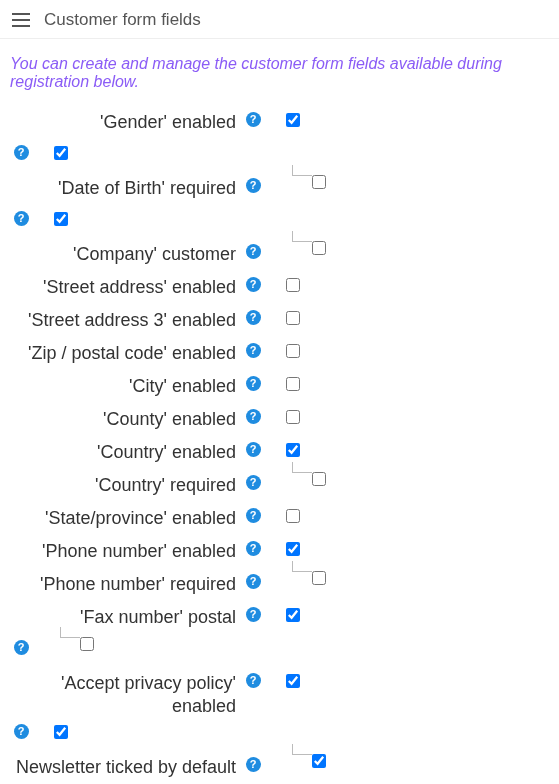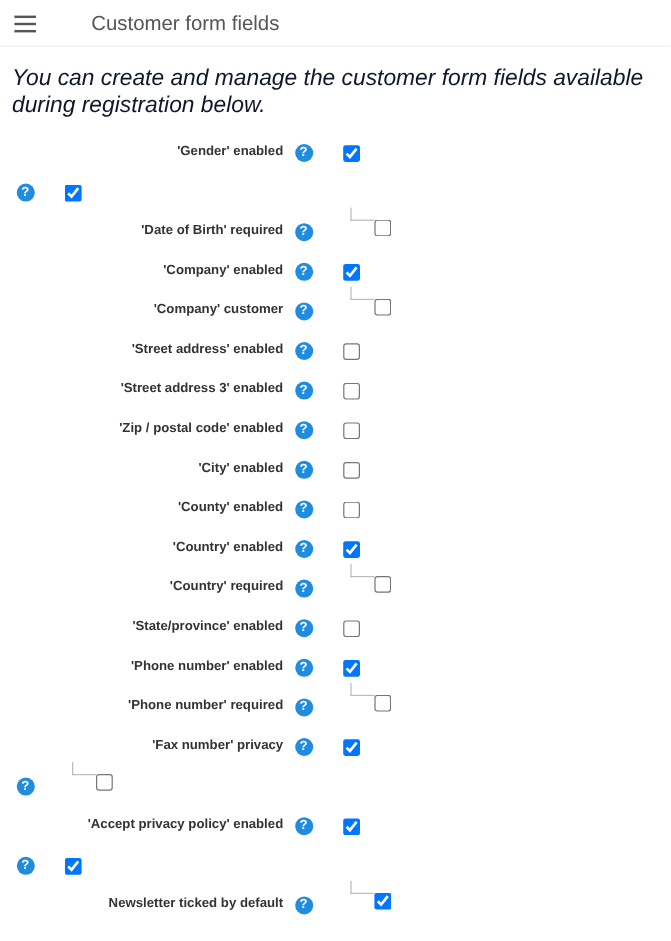--- a/index.html
+++ b/index.html
@@ -29,43 +29,42 @@
   }
   .hamburger span {
     display: block;
     height: 2px;
     background: #555;
   }
   .title {
     font-size: 17px;
     color: #555;
     font-weight: 400;
-    margin-left: 32px;
   }
   .desc {
     font-style: italic;
-    color: #0f172a;
+    color: #8b5cf6;
     padding: 16px 10px 16px 10px;
-    font-size: 19px;
+    font-size: 16px;
   }
   .form-area {
     padding: 0 10px 20px 10px;
   }
   .row {
     display: flex;
     align-items: flex-start;
     min-height: 33px;
     padding-top: 4px;
   }
   .label-col {
     width: 232px;
     text-align: right;
-    font-weight: 700;
+    font-weight: 400;
     color: #333;
-    font-size: 11px;
+    font-size: 18px;
     padding-right: 6px;
     line-height: 1.3;
   }
   .help-col {
     width: 22px;
     display: flex;
     align-items: flex-start;
     justify-content: center;
     padding-top: 1px;
   }
@@ -158,21 +157,20 @@
       <div class="label-col">'Date of Birth' required</div>
       <div class="help-col">
         <div class="help-icon">?</div>
       </div>
       <div class="ctrl-col sub">
         <div class="connector"></div>
         <input type="checkbox" style="margin-top: -4px;">
       </div>
     </div>
     <div class="row">
-      <div class="label-col">'Company' enabled</div>
       <div class="help-col">
         <div class="help-icon">?</div>
       </div>
       <div class="ctrl-col">
         <input type="checkbox" checked="" style="">
       </div>
     </div>
     <div class="row">
       <div class="label-col">'Company' customer</div>
       <div class="help-col">
@@ -269,21 +267,21 @@
       <div class="label-col">'Phone number' required</div>
       <div class="help-col">
         <div class="help-icon">?</div>
       </div>
       <div class="ctrl-col sub">
         <div class="connector"></div>
         <input type="checkbox" style="margin-top: -4px;">
       </div>
     </div>
     <div class="row">
-      <div class="label-col">'Fax number' privacy</div>
+      <div class="label-col">'Fax number' postal</div>
       <div class="help-col">
         <div class="help-icon">?</div>
       </div>
       <div class="ctrl-col">
         <input type="checkbox" checked="" style="">
       </div>
     </div>
     <div class="row">
       <div class="help-col">
         <div class="help-icon">?</div>

